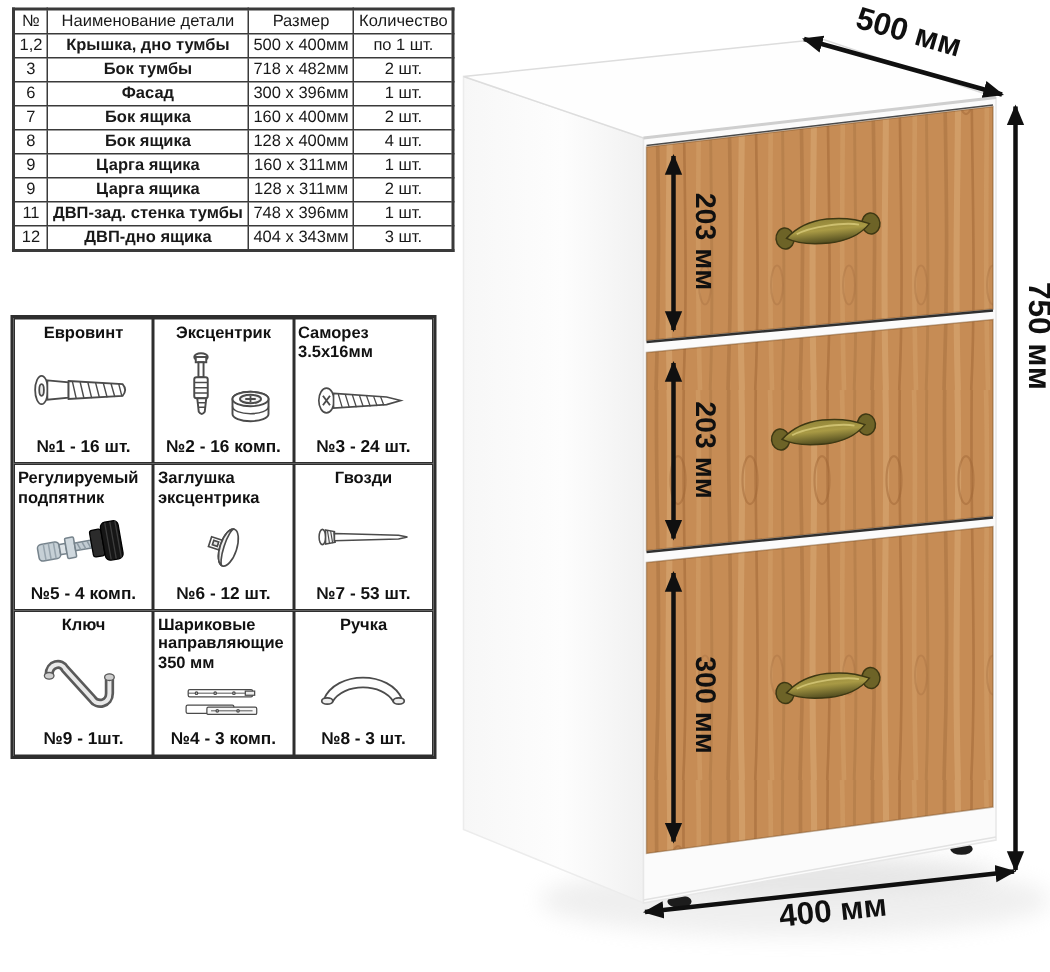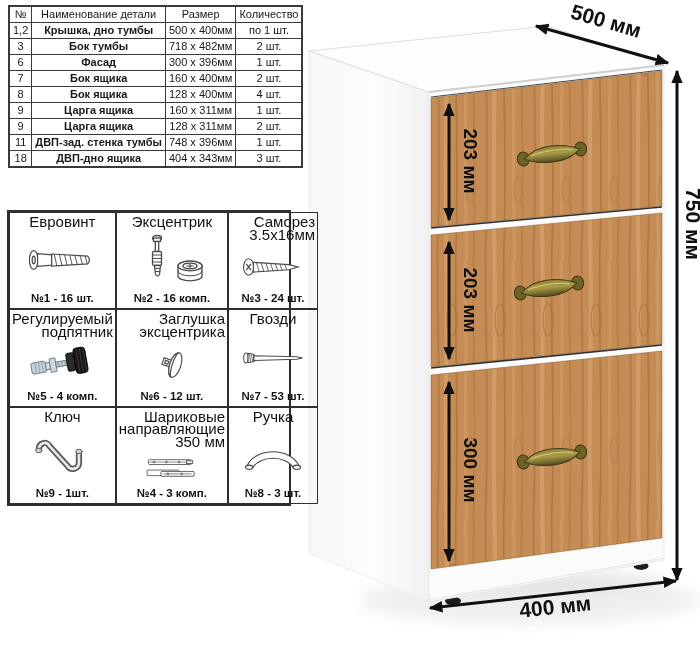--- a/index.html
+++ b/index.html
@@ -22,21 +22,21 @@
   .parts td.c { text-align: center; margin-left: 41px; }
   .parts td.name { text-align: center; font-weight: bold; }
 
   
   .hw {
     position: absolute; left: 7px; top: 210px; width: 284px; height: 296px;
     display: grid; grid-template-columns: 1fr 1fr 1fr; grid-template-rows: 1fr 1fr 1fr;
     border: 2px solid #2e2e2e; background: #fff;
   }
   .hw-cell { border: 1px solid #2e2e2e; display: flex; flex-direction: column; align-items: center; padding: 3px 2px 3px; min-height: 0; }
-  .hw-title { font-weight: normal; font-size: 15px; line-height: 12.5px; text-align: right; color: #111; }
+  .hw-title { font-weight: bold; font-size: 11px; line-height: 12.5px; text-align: left; color: #111; }
   .hw-icon { flex: 1 1 auto; min-height: 0; width: 100%; display: flex; align-items: center; justify-content: center; }
   .hw-icon svg { max-height: 100%; }
   .hw-qty { font-weight: bold; font-size: 11.5px; color: #111; padding-bottom: 1px; }
 
   .dim-label { font-weight: bold; fill: #101010; }
 </style>
 </head>
 <body>
 
 <svg class="cab-svg" width="700" height="648" viewBox="0 0 700 648">
@@ -185,21 +185,21 @@
         <td class="c">128 x 311мм</td>
         <td class="c">2 шт.</td>
       </tr>
     <tr>
         <td class="c">11</td>
         <td class="name">ДВП-зад. стенка тумбы</td>
         <td class="c">748 x 396мм</td>
         <td class="c">1 шт.</td>
       </tr>
     <tr>
-        <td class="c">18</td>
+        <td class="c">12</td>
         <td class="name">ДВП-дно ящика</td>
         <td class="c">404 x 343мм</td>
         <td class="c">3 шт.</td>
       </tr>
   </tbody>
 </table>
 
 <div class="hw">
 
   <div class="hw-cell">

